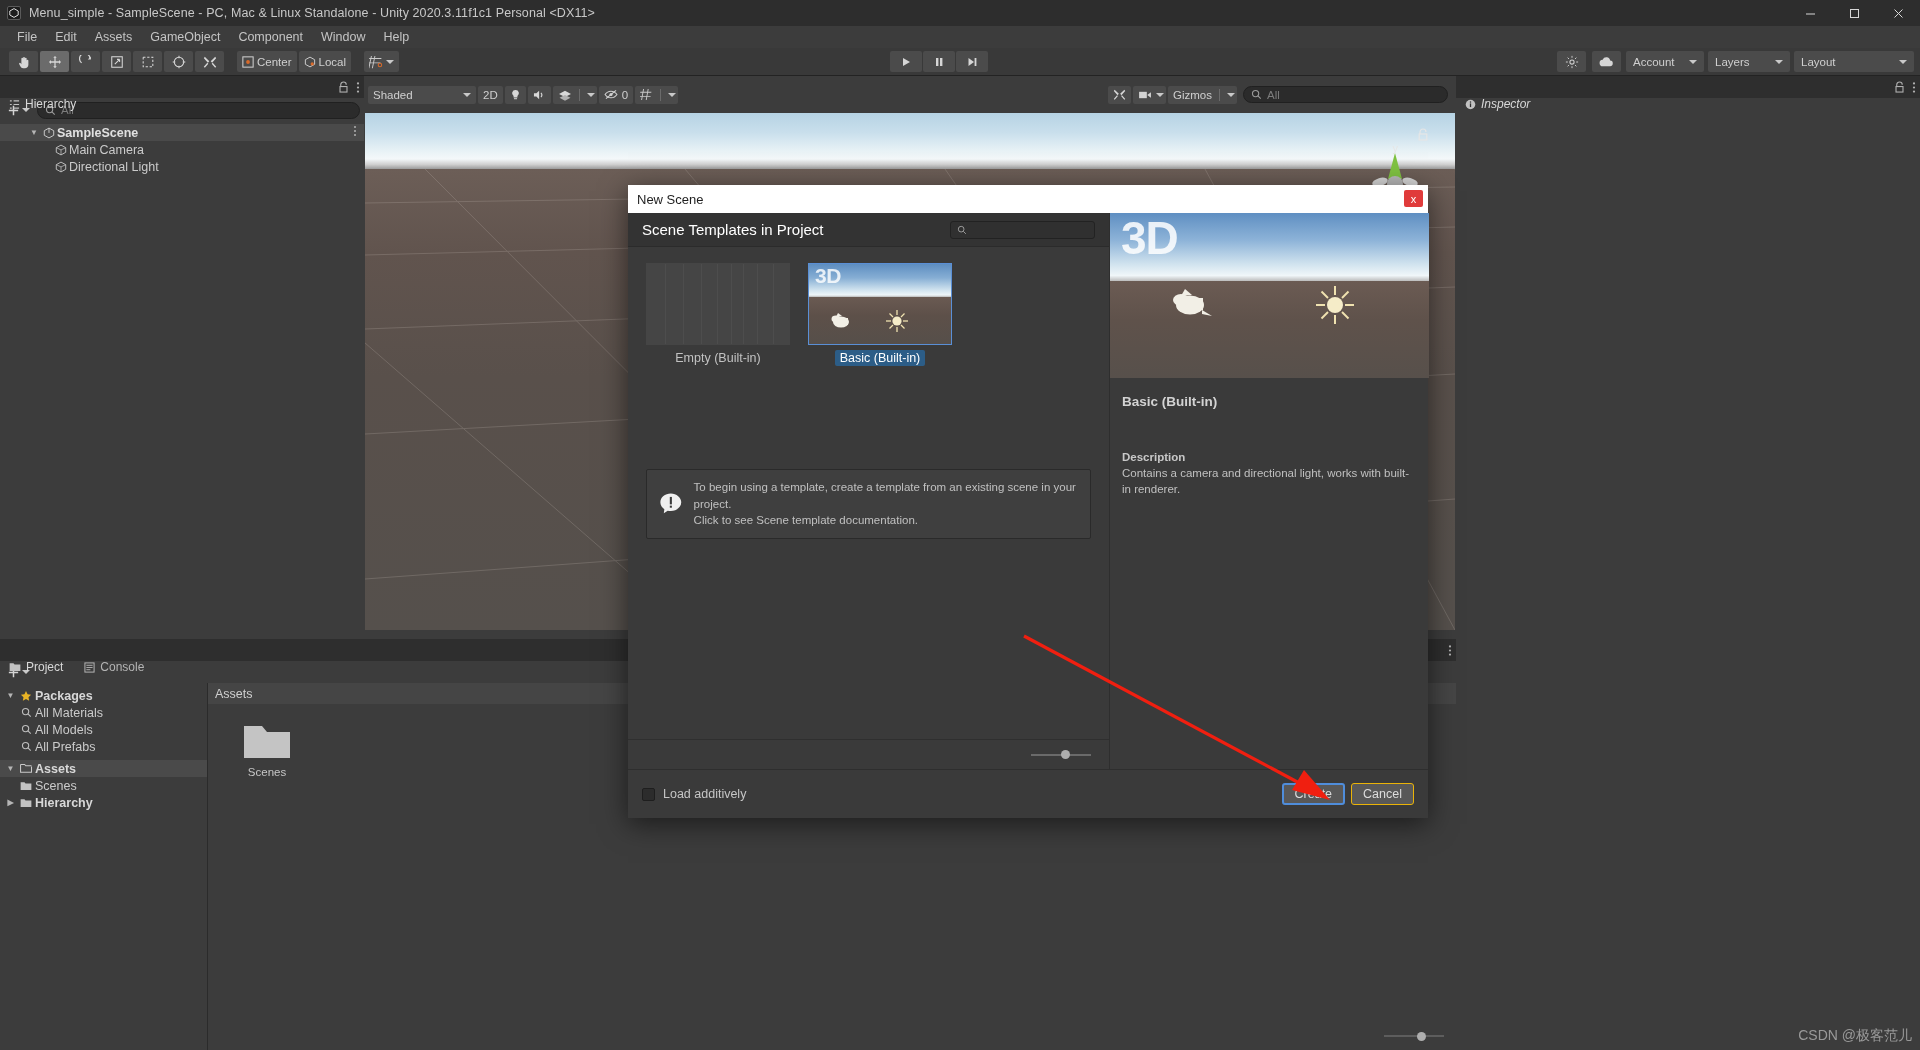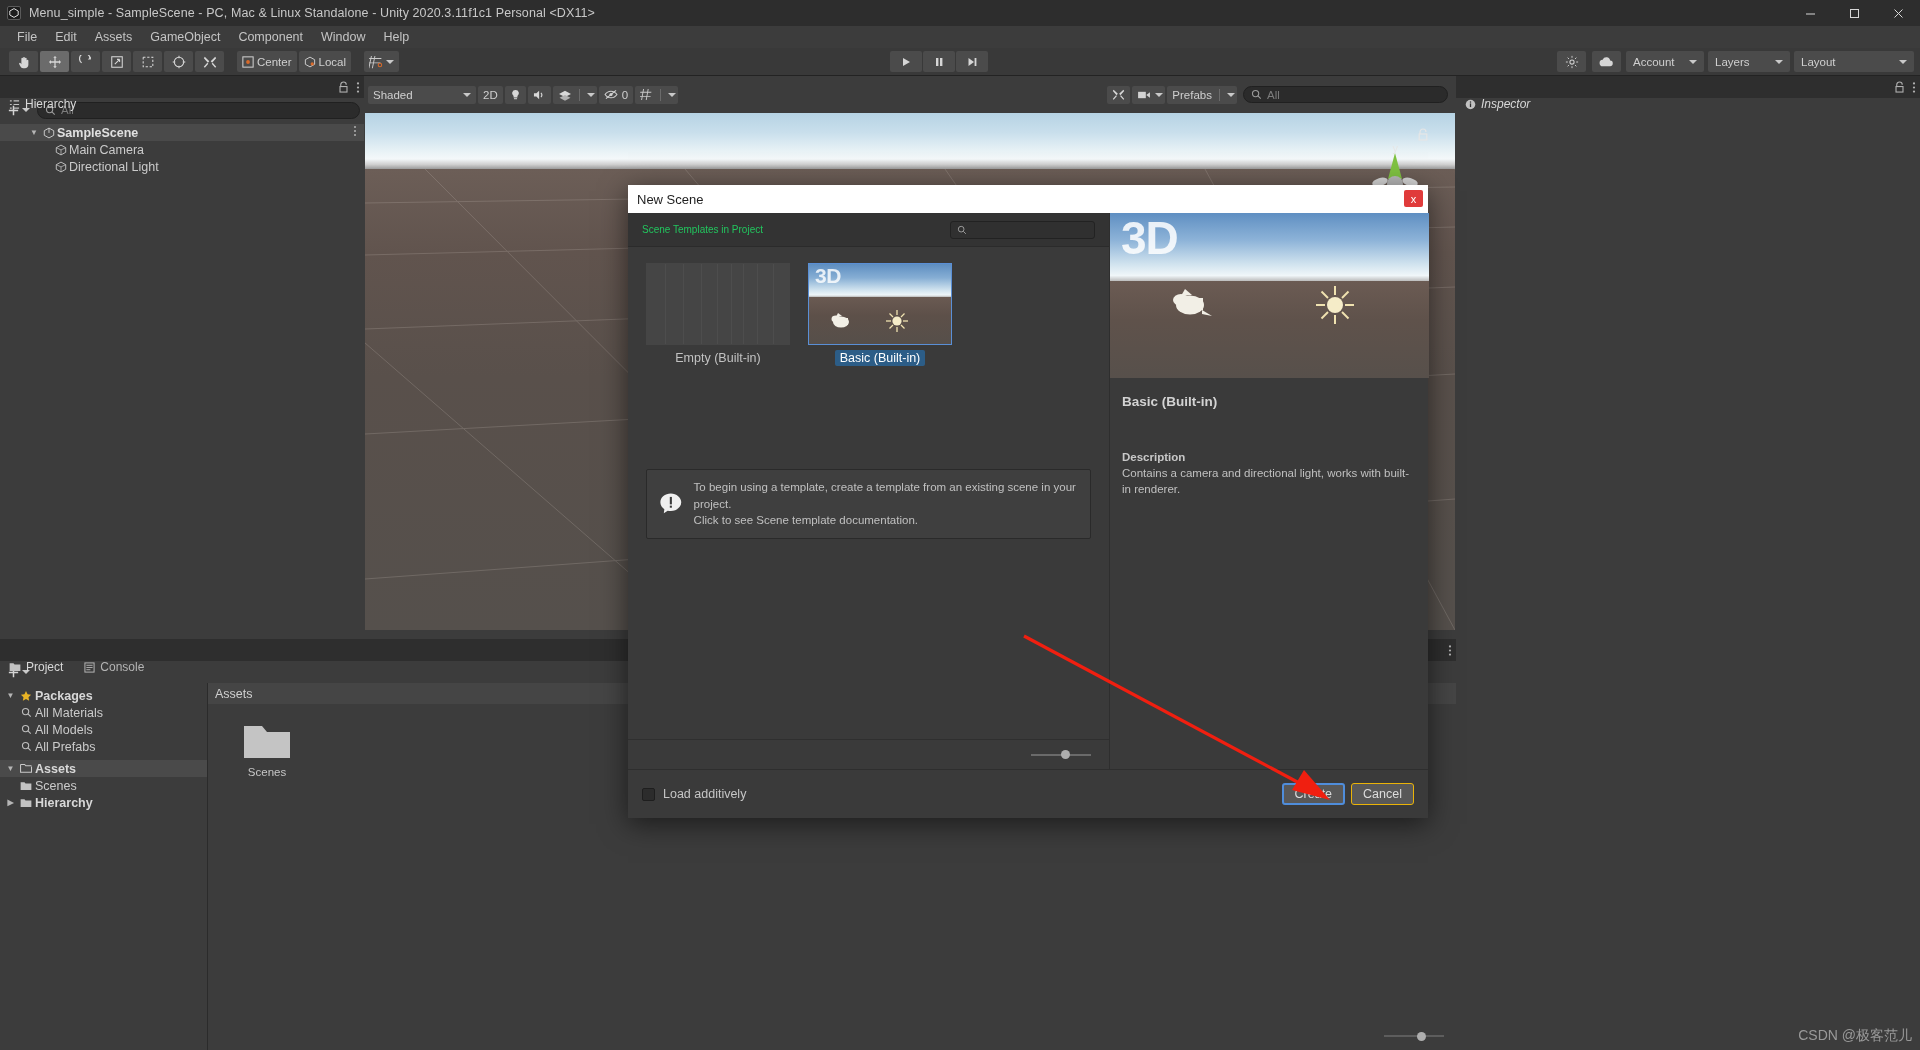--- a/index.html
+++ b/index.html
@@ -126,21 +126,21 @@
   }
   .dlg-title { height:28px; background:#ffffff; display:flex; align-items:center; padding-left:9px; position:relative; }
   .dlg-title span { color:#1e1e1e; font-size:13px; }
   .dlg-close {
     position:absolute; right:5px; top:5px; width:19px; height:17px; background:#e03b3b;
     color:#fff; font-size:11px; display:flex; align-items:center; justify-content:center; border-radius:2px;
   }
   .dlg-body { display:flex; height:556px; }
   .dlg-left { width:481px; background:#3a3a3a; display:flex; flex-direction:column; }
   .dlg-left-head { height:34px; background:#333333; display:flex; align-items:center; padding:0 14px; border-bottom:1px solid #2b2b2b; }
-  .dlg-left-head .hl { color:#22c55e; font-size:10px; }
+  .dlg-left-head .hl { color:#ffffff; font-size:15px; }
   .dlg-search { margin-left:auto; width:145px; height:18px; background:#303030; border:1px solid #222; border-radius:3px; display:flex; align-items:center; padding:0 6px; gap:5px; }
   .tpl-area { flex:1; padding:16px 18px; display:flex; gap:18px; align-items:flex-start; }
   .tpl { width:144px; }
   .tpl .thumb { width:144px; height:82px; border:1px solid transparent; }
   .tpl.sel .thumb { border-color:#5a8fd6; }
   .tpl .cap { text-align:center; font-size:12.5px; color:#c2c2c2; margin-top:6px; }
   .tpl.sel .cap span { background:#2c5d87; color:#ffffff; padding:1px 5px; border-radius:2px; }
   .thumb-empty { background:#454545; position:relative; overflow:hidden; }
   .thumb-empty .v { position:absolute; top:0; bottom:0; width:1px; background:rgba(255,255,255,.045); }
   .thumb-3d { position:relative; overflow:hidden; background:#3a3a3a; }
@@ -470,21 +470,21 @@
           </svg>
       </div>
       <div class="stbtn" style="padding-right:2px">
         <svg width="14" height="10" viewBox="0 0 15 11">
             <rect x="1" y="2" width="8.5" height="7" fill="#d3d3d3"></rect>
             <polygon points="10,5.5 14,2.6 14,8.4" fill="#d3d3d3"></polygon>
           </svg>
         <span class="caret"></span>
       </div>
       <div class="stbtn" style="padding-right:2px">
-        <span>Prefabs</span>
+        <span>Gizmos</span>
         <span style="width:1px;height:12px;background:#6b6b6b;margin:0 3px"></span>
         <span class="caret"></span>
       </div>
       <div class="searchbox" style="width:205px;margin:0 4px 0 4px;flex:none">
         <svg width="11" height="11" viewBox="0 0 12 12">
             <circle cx="5" cy="5" r="3.4" fill="none" stroke="#9a9a9a" stroke-width="1.2"></circle>
             <line x1="7.6" y1="7.6" x2="10.6" y2="10.6" stroke="#9a9a9a" stroke-width="1.2"></line>
           </svg>
         <span class="ph">All</span>
       </div>

